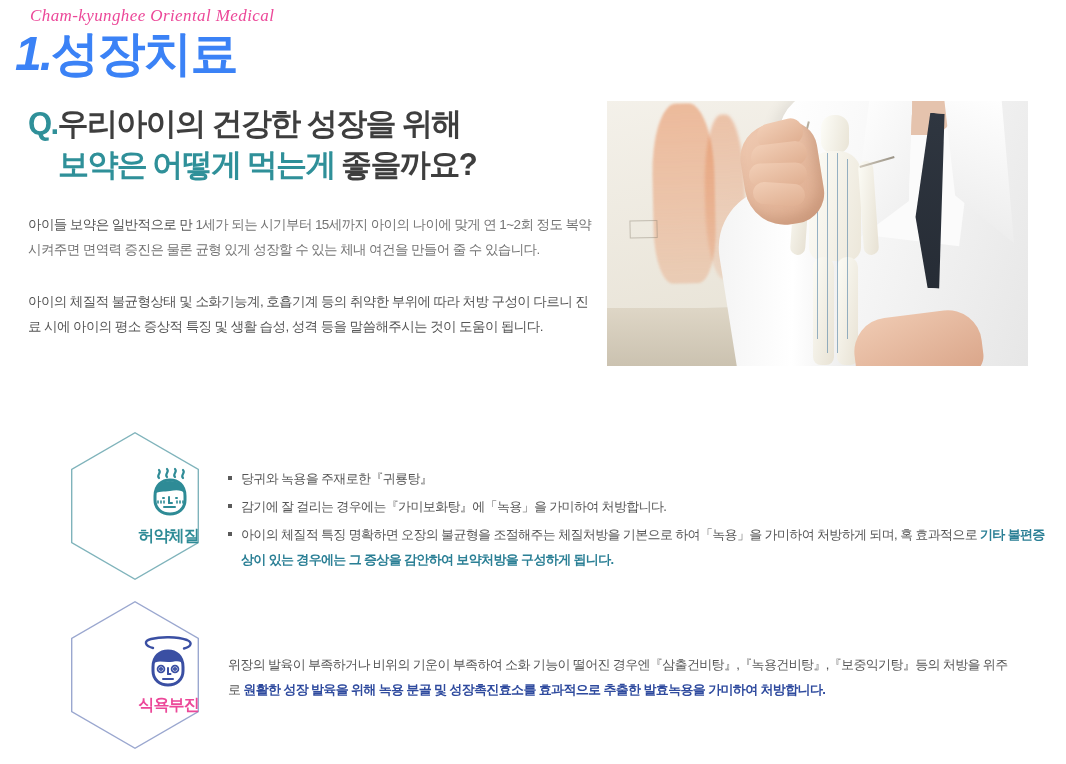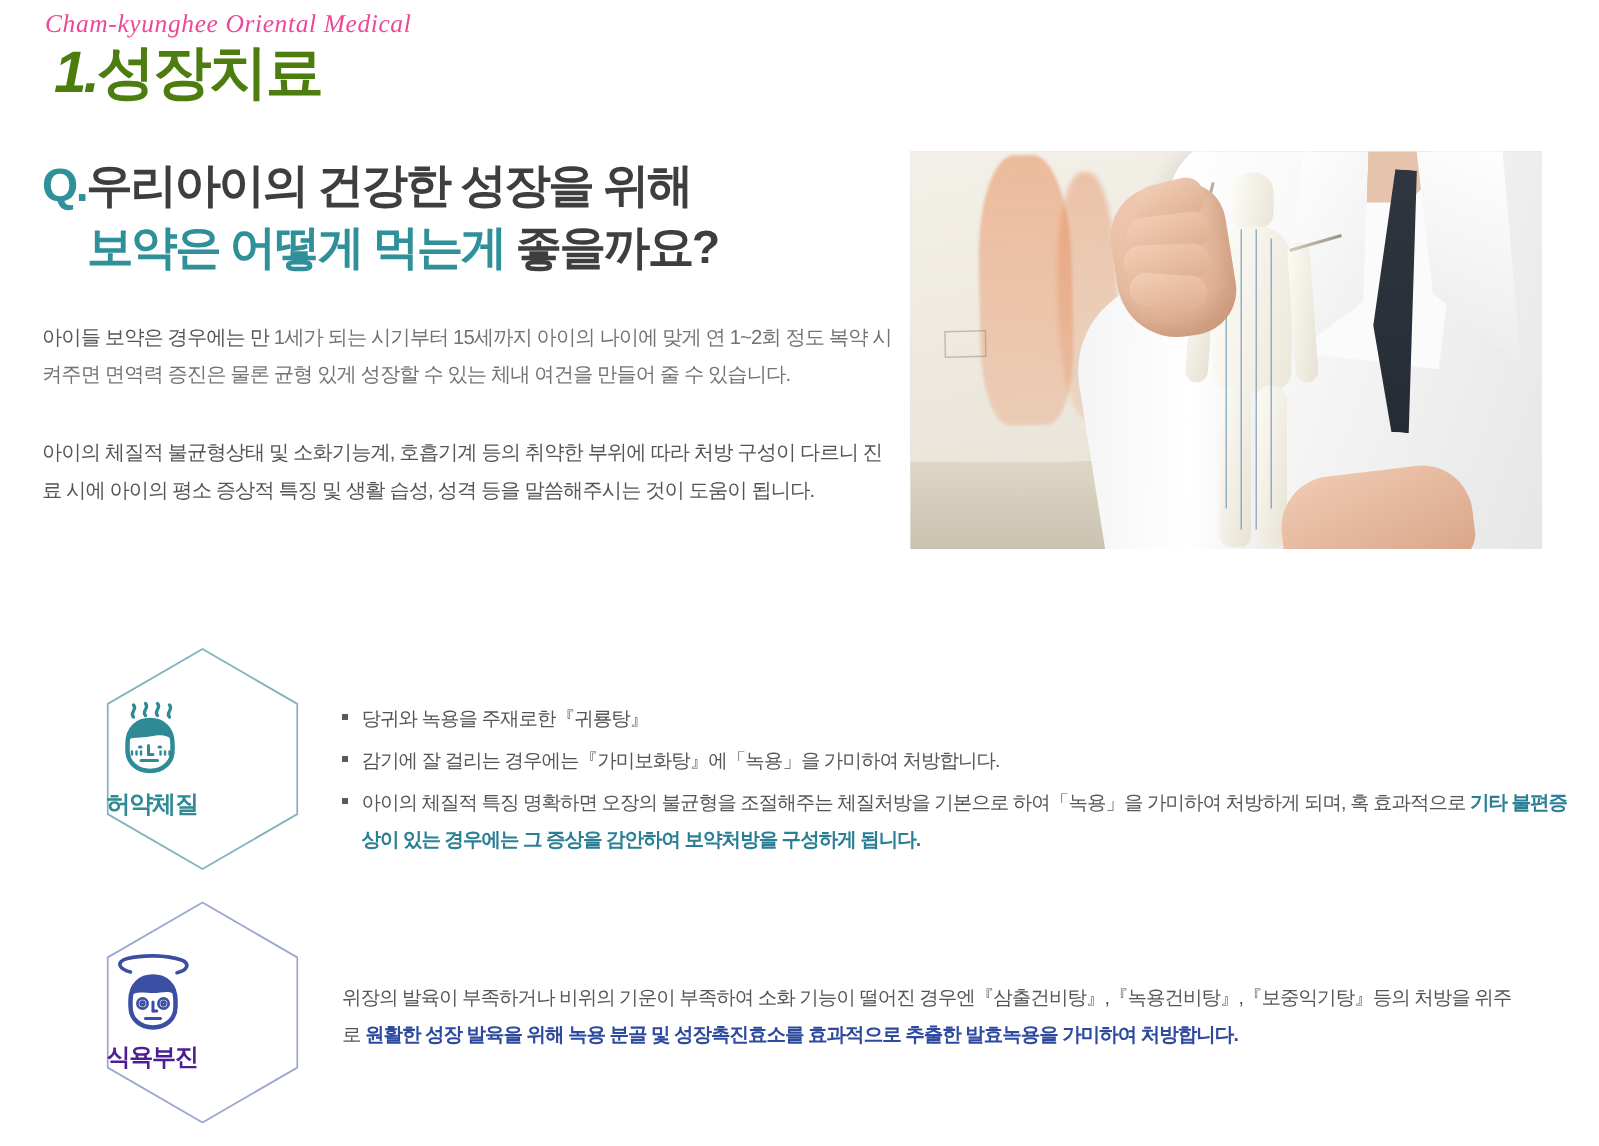--- a/index.html
+++ b/index.html
@@ -23,25 +23,25 @@
     top: 6px;
     font-family: "Liberation Serif", "DejaVu Serif", serif;
     font-style: italic;
     font-size: 17px;
     letter-spacing: 0.4px;
     color: #ec4899;
     white-space: nowrap;
   }
   .section-title {
     position: absolute;
-    left: 36px;
+    left: 15px;
     top: 28px;
-    font-size: 39px;
+    font-size: 48px;
     font-weight: bold;
-    color: #4d7c0f;
+    color: #3b82f6;
     letter-spacing: -1.5px;
     white-space: nowrap;
     line-height: 1.1;
   }
   .section-title .num {
     font-style: italic;
     letter-spacing: -2px;
   }
 
   
@@ -54,21 +54,21 @@
   .q-line {
     font-size: 31px;
     font-weight: bold;
     letter-spacing: -1.6px;
     line-height: 1.32;
     color: #3e3e3e;
     white-space: nowrap;
   }
   .q-line.second { padding-left: 30px; }
   .q-mark { color: #2f9099; }
-  .q-hl { color: #2f9099; }
+  .q-hl { color: #2f9099; font-family: Liberation Serif, serif; }
 
   
   .para {
     position: absolute;
     left: 28px;
     width: 570px;
     font-size: 13.5px;
     line-height: 25px;
     letter-spacing: -0.6px;
     color: #555555;
@@ -324,33 +324,33 @@
     position: absolute;
     inset: 1.4px;
     clip-path: polygon(50% 0%, 100% 25%, 100% 75%, 50% 100%, 0% 75%, 0% 25%);
     background: #ffffff;
   }
   .hex .content {
     position: absolute;
     inset: 0;
     display: flex;
     flex-direction: column;
-    align-items: flex-start;
+    align-items: flex-end;
     justify-content: center;
   }
   .hex .badge-label {
     margin-top: 6px;
     font-size: 16px;
     font-weight: bold;
     letter-spacing: -0.8px;
   }
   .hex-weak { left: 71px; top: 432px; color: #7fb3bb; }
   .hex-weak .badge-label { color: #2e8b96; }
   .hex-appetite { left: 71px; top: 601px; color: #9aa7cf; }
-  .hex-appetite .badge-label { color: #4c1d95; }
+  .hex-appetite .badge-label { color: #ec4899; }
 
   
   .bullets {
     position: absolute;
     left: 228px;
     top: 466px;
     width: 820px;
     font-size: 13px;
     line-height: 25px;
     letter-spacing: -0.65px;
@@ -402,21 +402,21 @@
 <div class="qa-block">
   <div class="q-line">
     <span class="q-mark">Q.</span><span>우리아이의 건강한 성장을 위해</span>
   </div>
   <div class="q-line second">
     <span class="q-hl">보약은 어떻게 먹는게 </span><span>좋을까요?</span>
   </div>
 </div>
 
 <div class="para p1">
-  <span>아이들 보약은 경우에는 만 </span><b>1세가 되는 시기부터 15세까지 아이의 나이에 맞게 연 1~2회 정도 복약 시켜주면 면역력 증진은 물론 균형 있게 성장할 수 있는 체내 여건을 만들어 줄 수 있습니다.</b>
+  <span>아이들 보약은 일반적으로 만 </span><b>1세가 되는 시기부터 15세까지 아이의 나이에 맞게 연 1~2회 정도 복약 시켜주면 면역력 증진은 물론 균형 있게 성장할 수 있는 체내 여건을 만들어 줄 수 있습니다.</b>
 </div>
 
 <div class="para p2">아이의 체질적 불균형상태 및 소화기능계, 호흡기계 등의 취약한 부위에 따라 처방 구성이 다르니 진료 시에 아이의 평소 증상적 특징 및 생활 습성, 성격 등을 말씀해주시는 것이 도움이 됩니다.</div>
 
 <div class="photo">
   <div class="wall"></div>
   <div class="chart-paper">
     <div class="chart-fig"></div>
     <div class="chart-fig2"></div>
     <div class="chart-box"></div>

